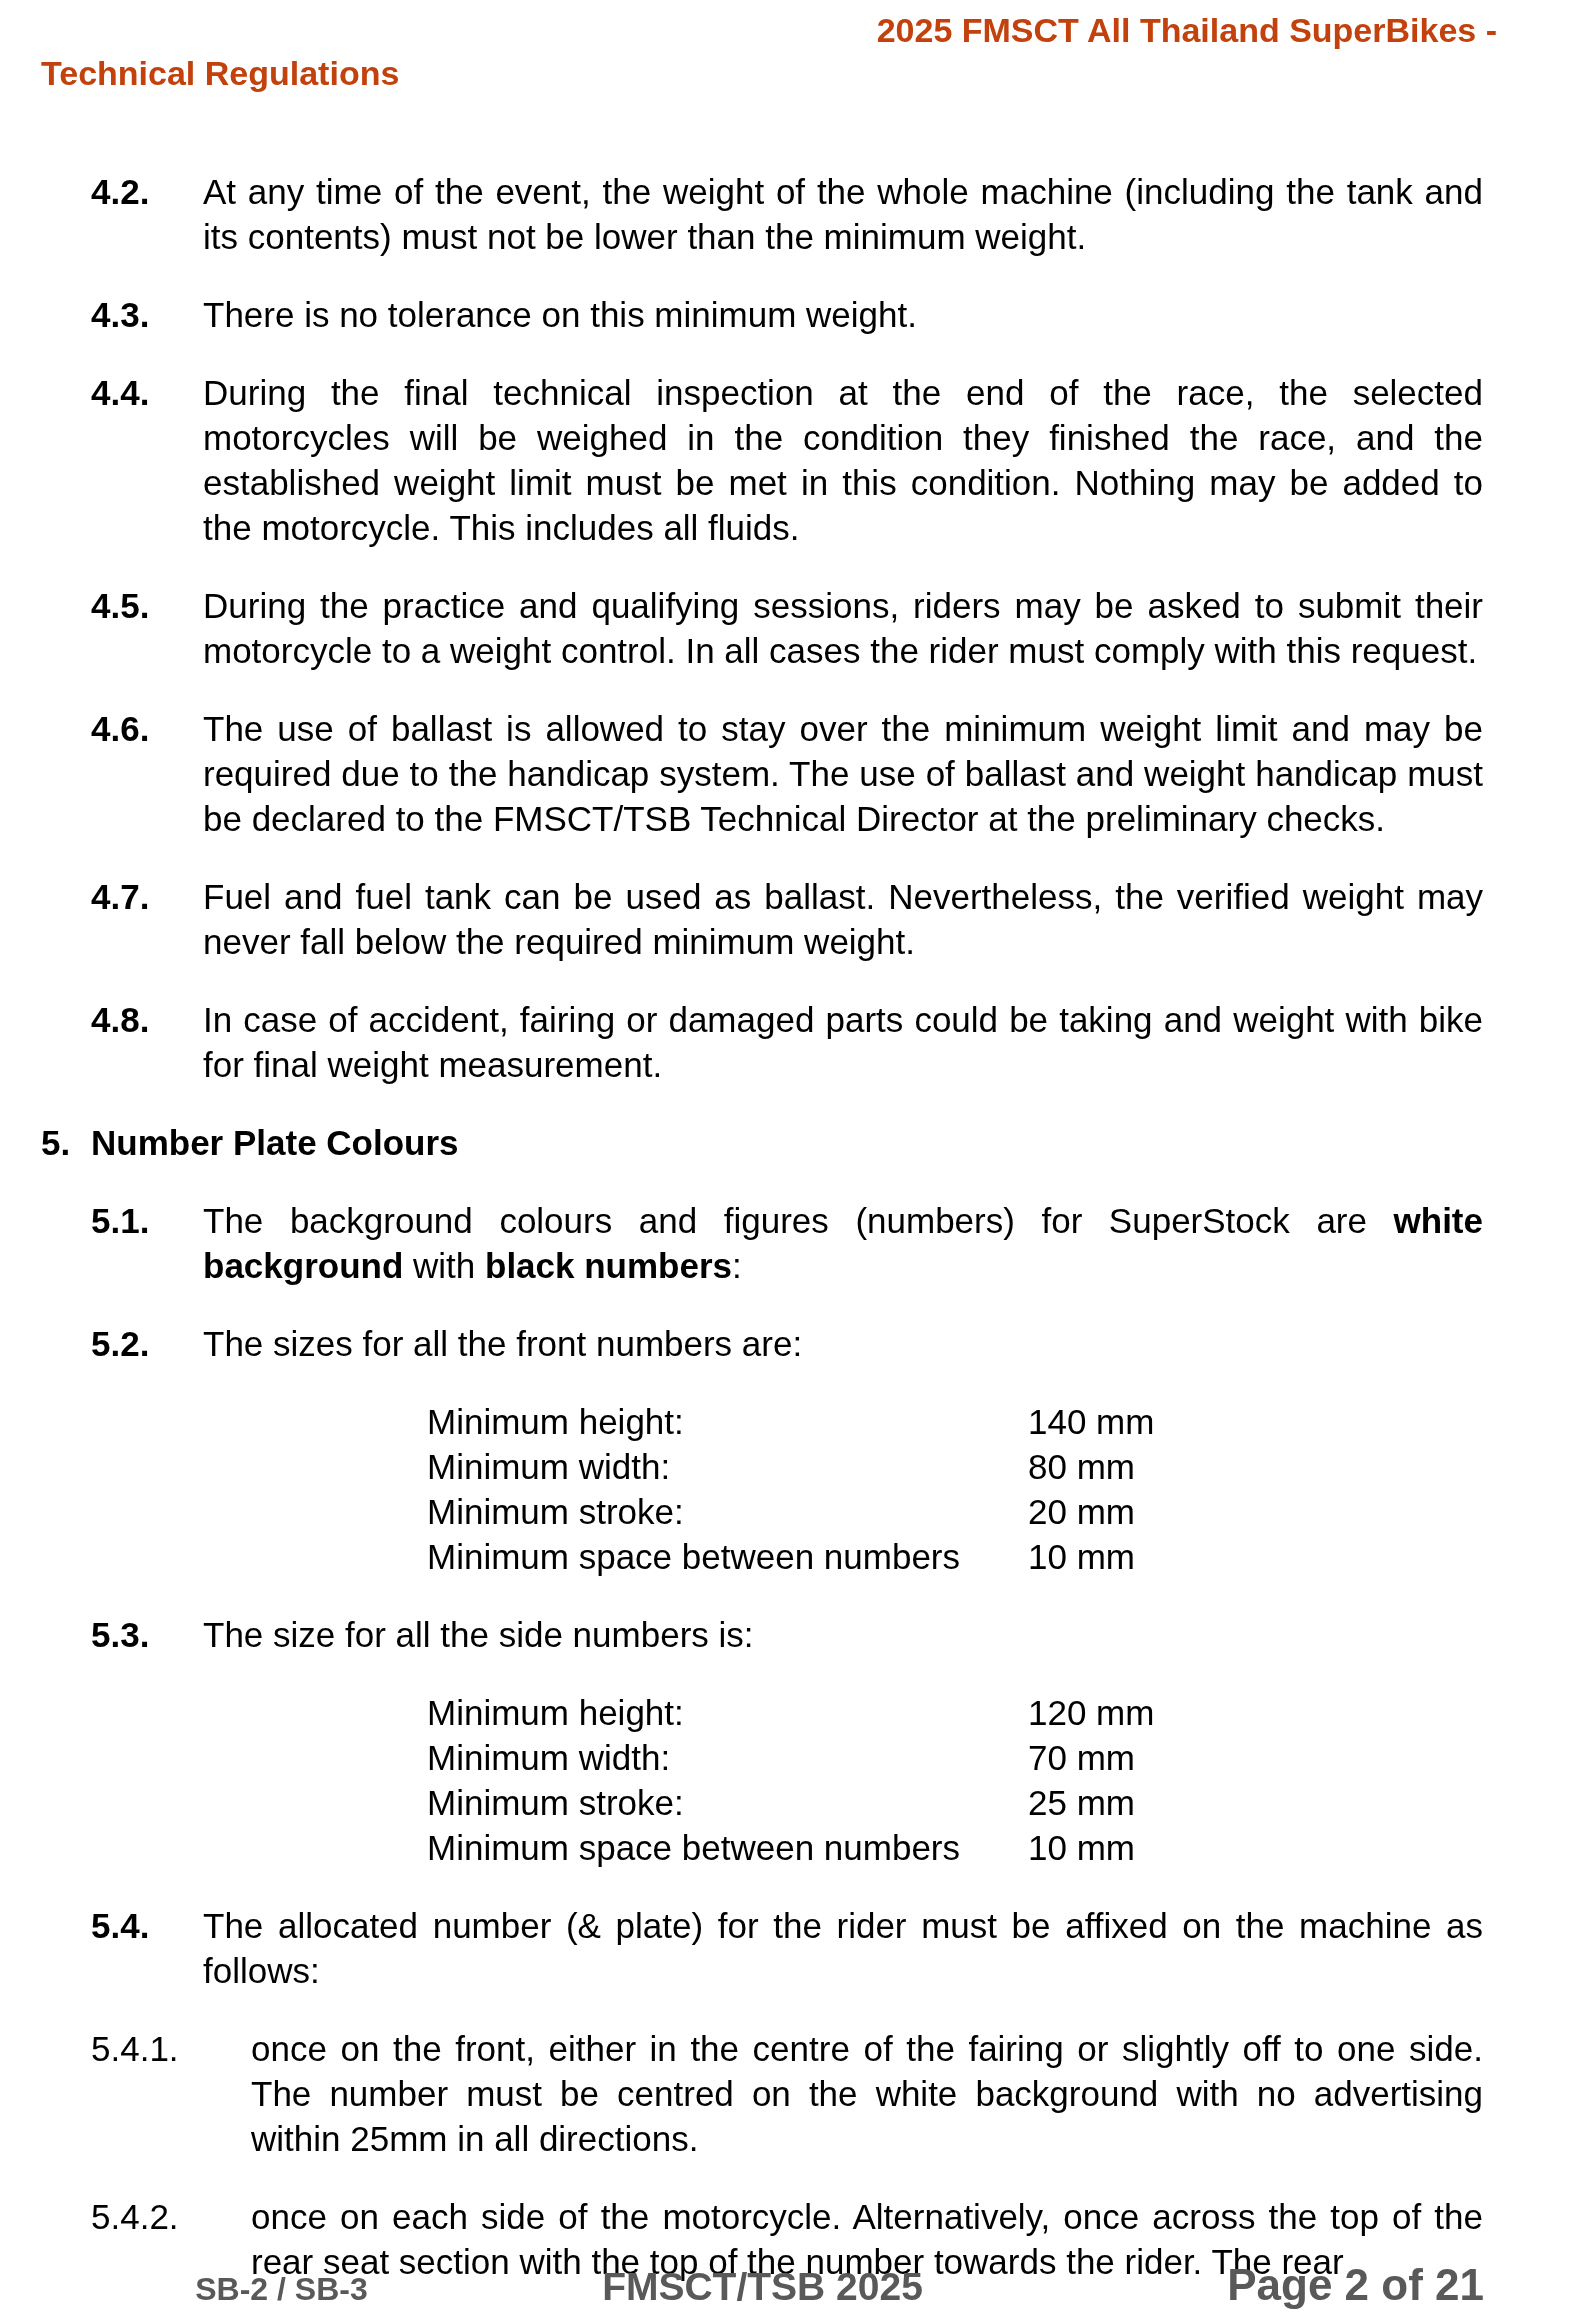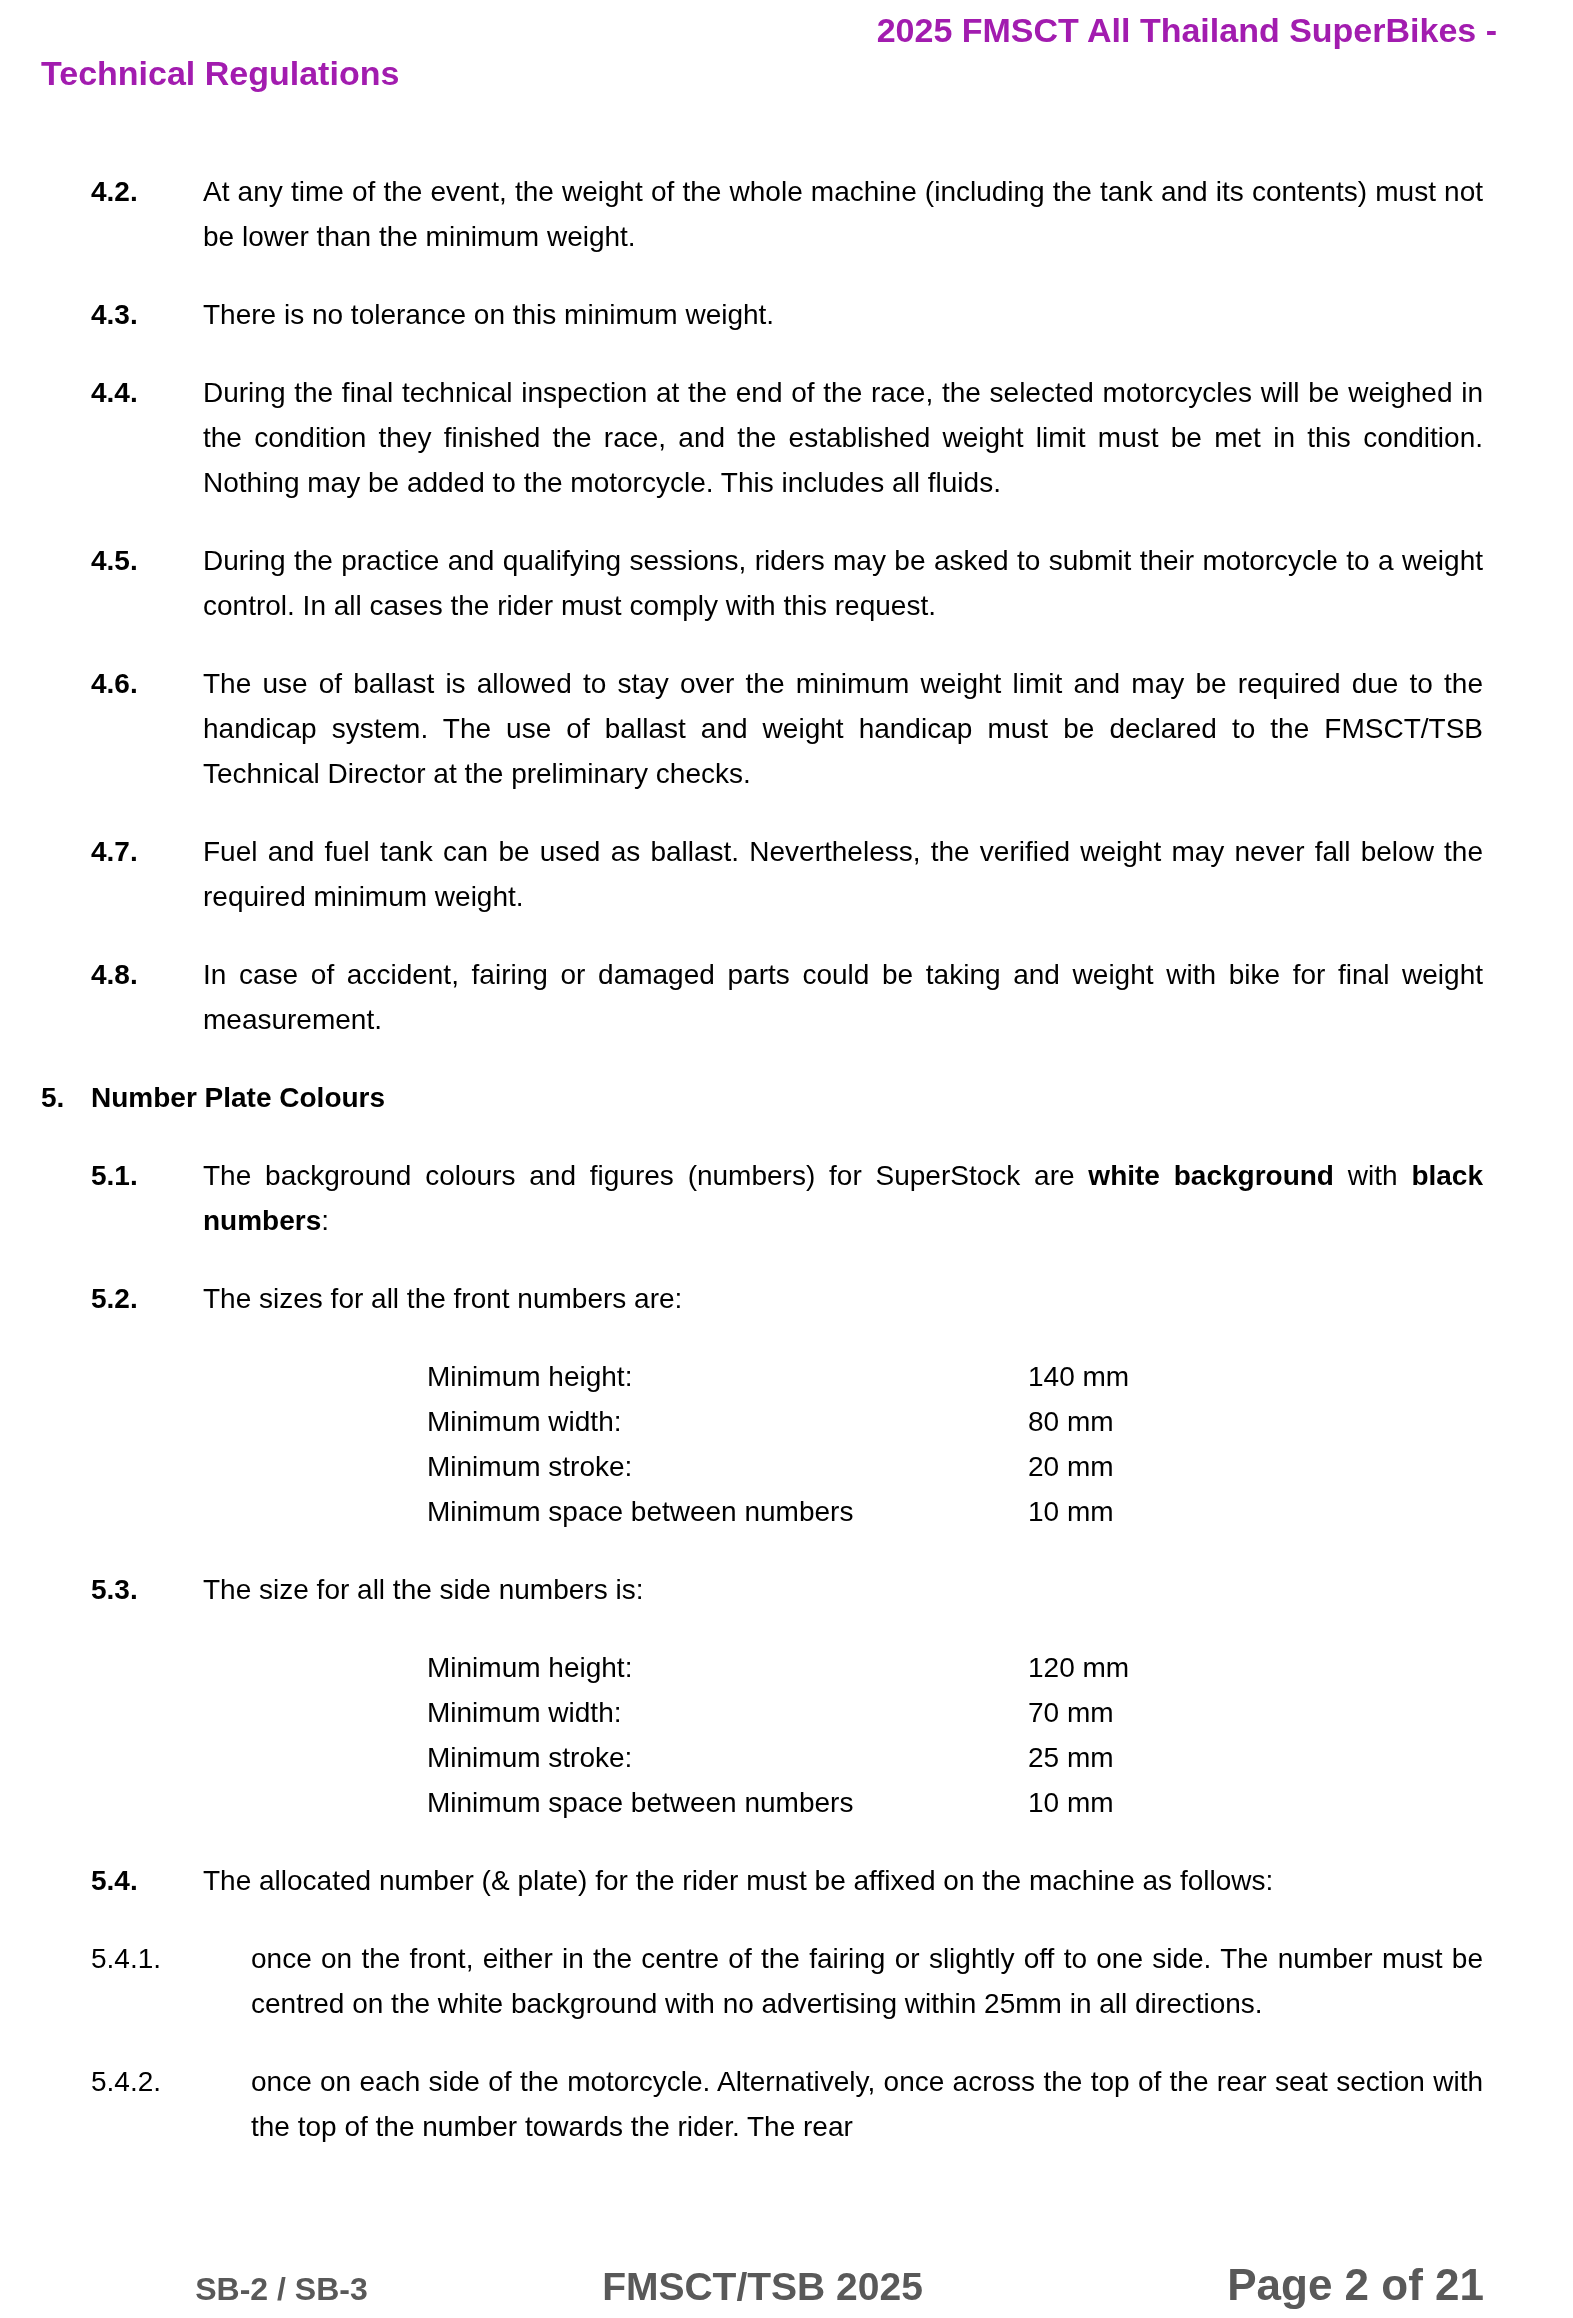--- a/index.html
+++ b/index.html
@@ -10,29 +10,29 @@
     background: #ffffff;
     font-family: "Liberation Sans", sans-serif;
     color: #000000;
     overflow: hidden;
   }
   
   .header {
     position: absolute;
     top: 8.6px; left: 41px; right: 76px;
     font-size: 34px; line-height: 43px;
-    font-weight: bold; color: #a21caf;
+    font-weight: bold; color: #c2410c;
   }
   .header .line1 { text-align: right; }
   .header .line2 { text-align: left; }
   
   .content {
     position: absolute;
     left: 91px; top: 169px; width: 1392px;
-    font-size: 28px; line-height: 45px;
+    font-size: 35px; line-height: 45px;
   }
   .item { display: flex; margin: 0 0 33px 0; }
   .item .num { flex: 0 0 112px; font-weight: bold; }
   .item .txt { flex: 1; margin: 0; text-align: justify; }
   .item.sub { }
   .item.sub .num { flex: 0 0 160px; font-weight: normal; }
   .heading { display: flex; margin: 0 0 33px -50px; font-weight: bold; }
   .heading .num { flex: 0 0 50px; }
   .spec { margin: 0 0 33px 336px; }
   .spec .row { display: flex; }

